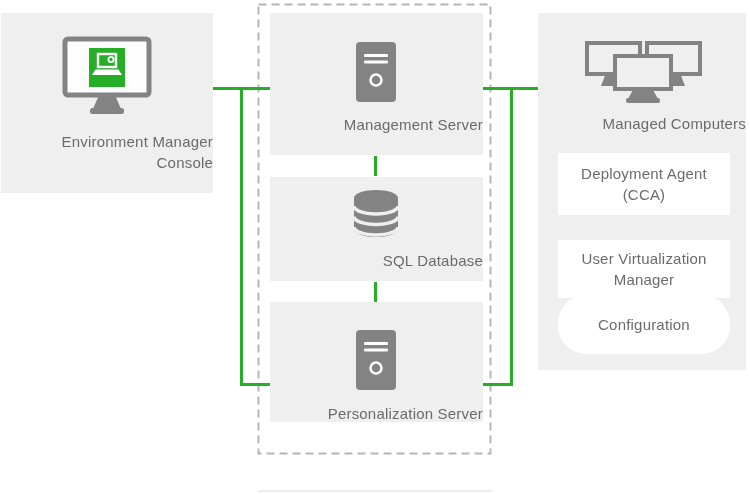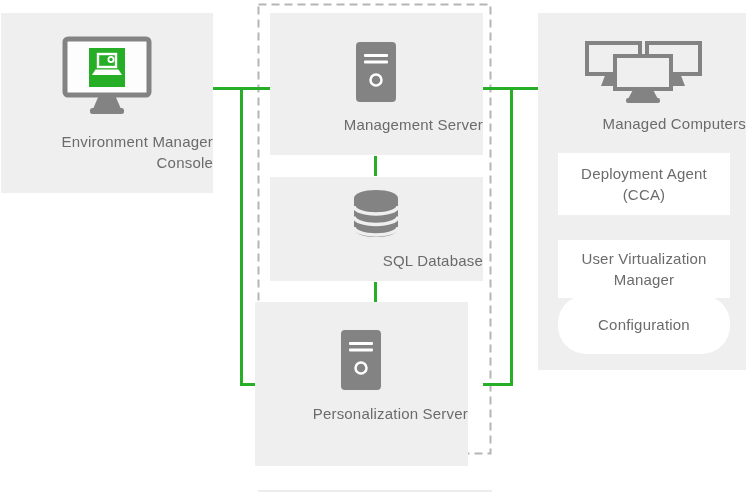--- a/index.html
+++ b/index.html
@@ -85,21 +85,21 @@
   <div class="node" style="left:270px;top:177px;width:213px;height:104px;">
     <svg class="icon" style="left:83px;top:12px;" width="46" height="49" viewBox="0 0 46 49">
       <path class="f-gray" d="M1 9 a22 8 0 0 1 44 0 v31 a22 8 0 0 1 -44 0 z"></path>
       <path class="sep" d="M1 17 a22 8 0 0 0 44 0" stroke-width="3.5"></path>
       <path class="sep" d="M1 27.5 a22 8 0 0 0 44 0" stroke-width="3.5"></path>
       <path class="sep" d="M1 38 a22 8 0 0 0 44 0" stroke-width="3.5"></path>
     </svg>
     <div class="label" style="top:73px;">SQL Database</div>
   </div>
 
-  <div class="node" style="left:255px;top:302px;width:213px;height:164px;">
+  <div class="node" style="left:270px;top:302px;width:213px;height:120px;">
     <svg class="icon" style="left:86px;top:28px;" width="40" height="60" viewBox="0 0 40 60">
       <rect class="f-gray" x="0" y="0" width="40" height="60" rx="4"></rect>
       <rect class="f-white" x="8" y="12" width="24" height="3" rx="1"></rect>
       <rect class="f-white" x="8" y="18.5" width="24" height="3" rx="1"></rect>
       <circle class="s-white" cx="20" cy="38" r="5.5" stroke-width="2.5"></circle>
     </svg>
     <div class="label" style="top:101px;">Personalization Server</div>
   </div>
 
   <div class="node" style="left:538px;top:13px;width:208px;height:357px;">

